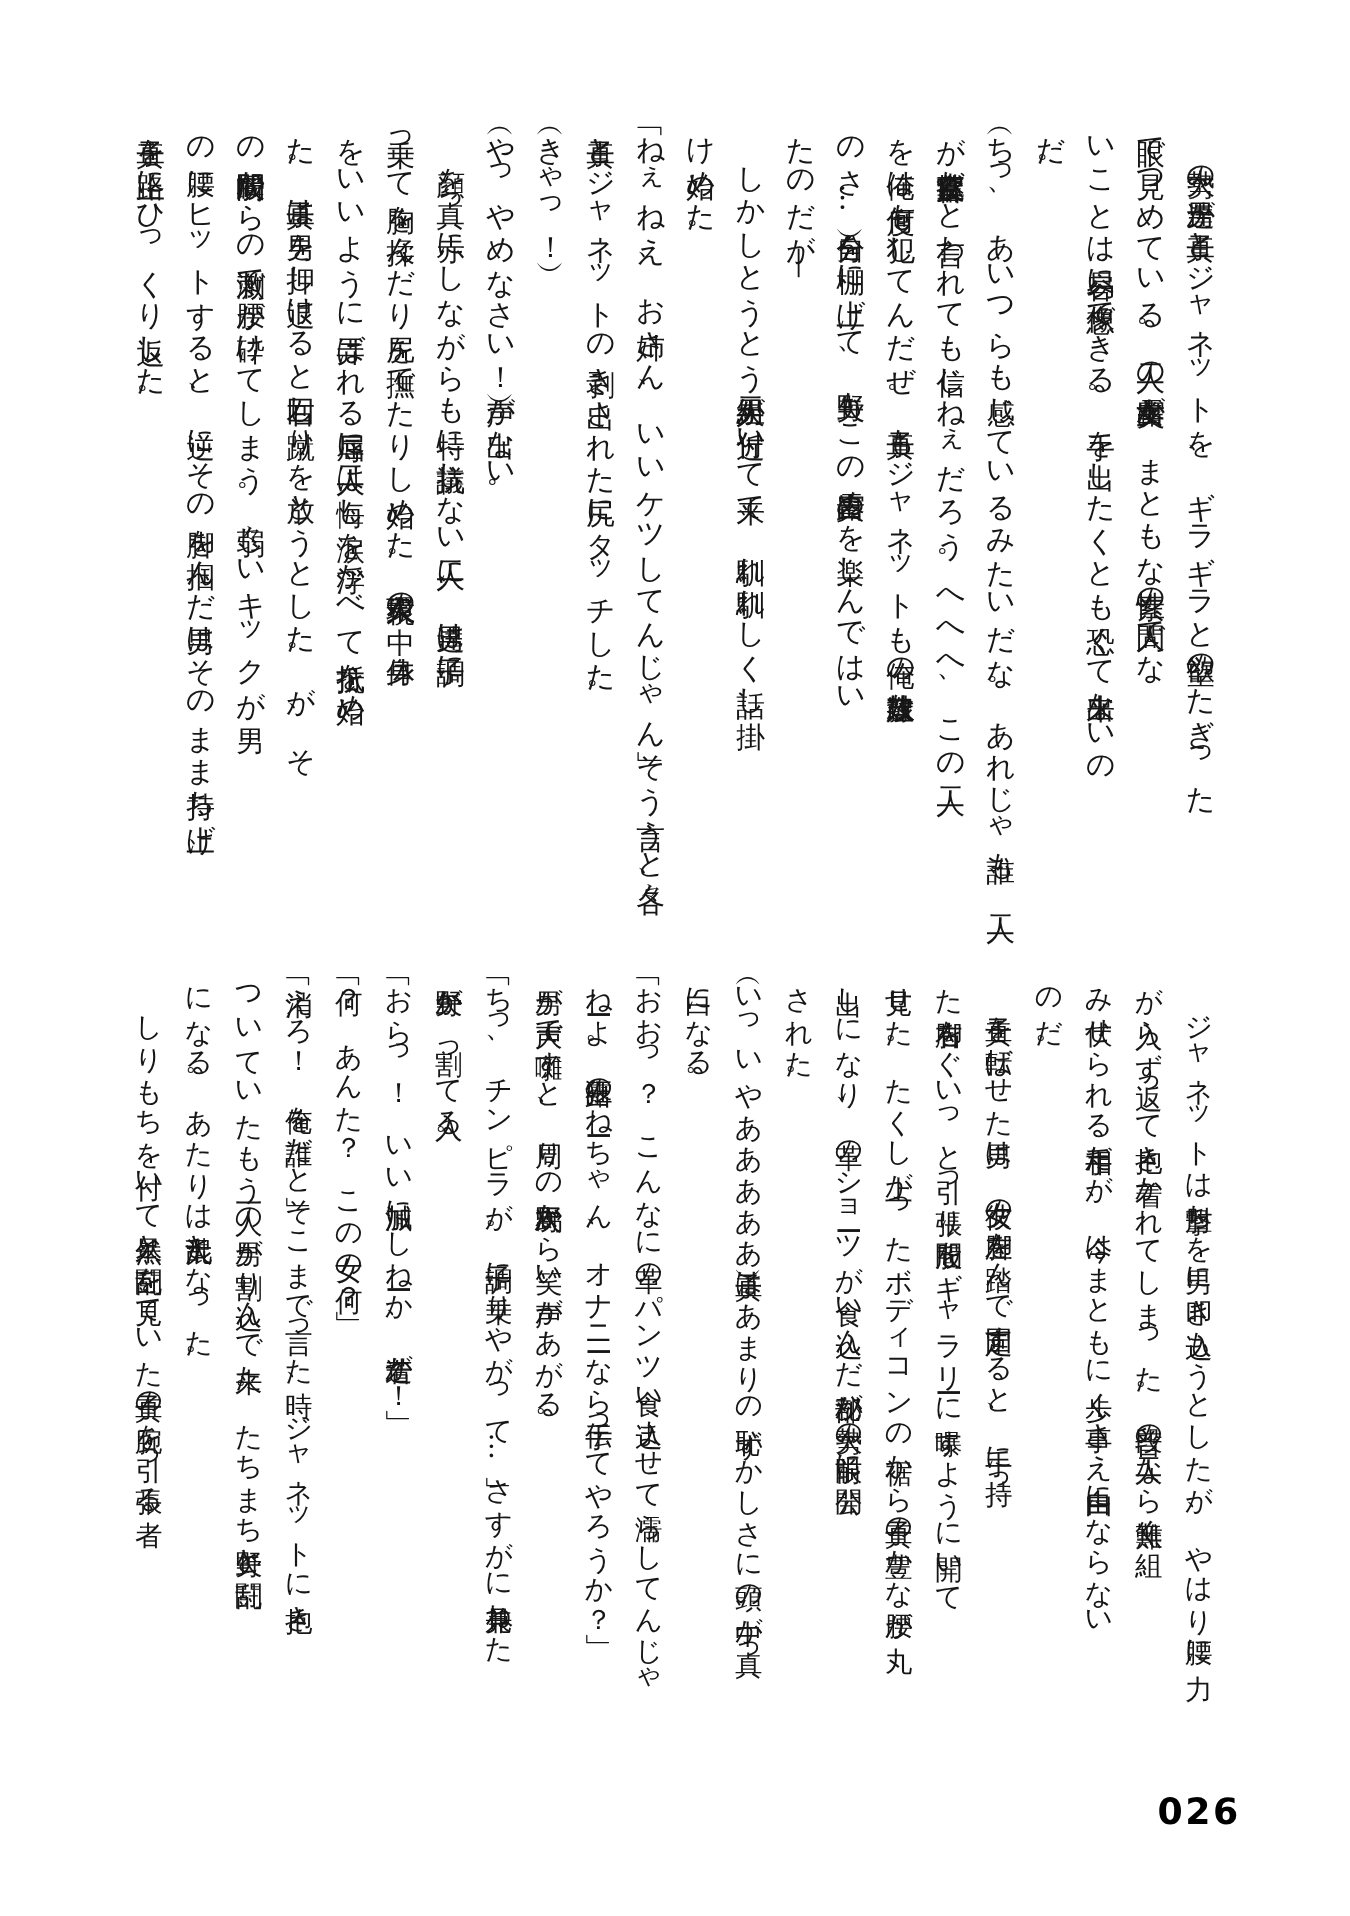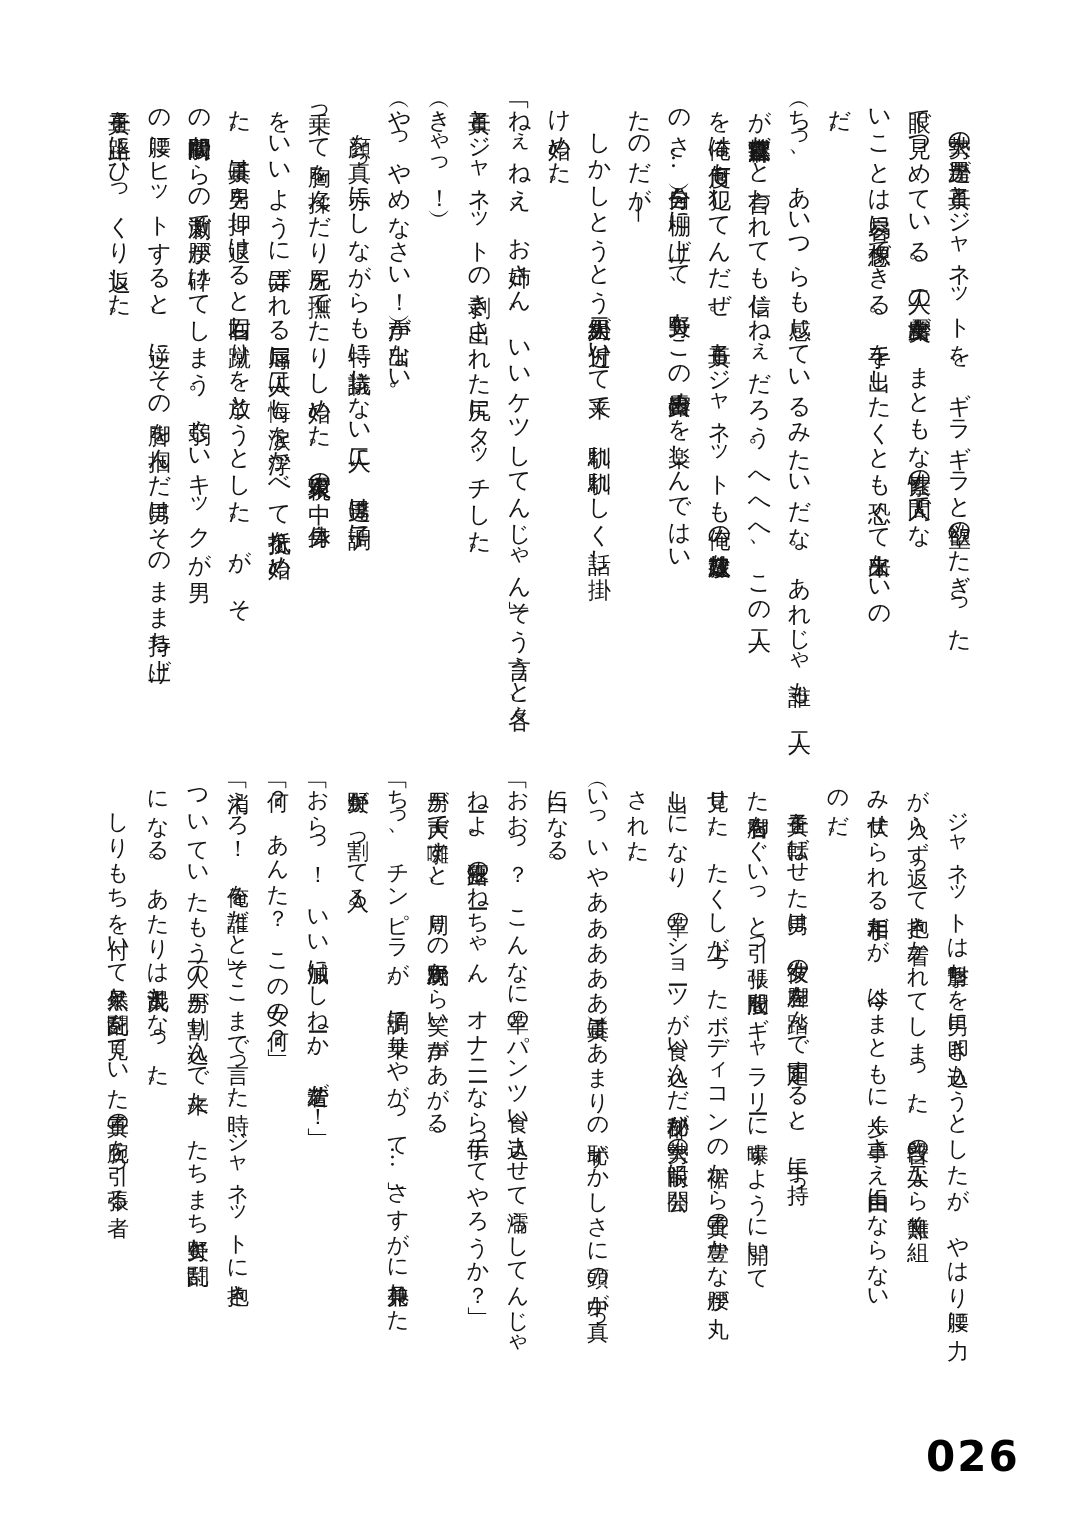--- a/index.html
+++ b/index.html
@@ -46,21 +46,21 @@
   }
   .tline {
     white-space: pre; 
   }
   .page-number {
     position: absolute;
     left: 926px;
     top: 1432px;
     font-family: "DejaVu Sans", "Liberation Sans", sans-serif;
     font-weight: bold;
-    font-size: 42px;
+    font-size: 29px;
     letter-spacing: 2px;
     color: #000000;
   }
 </style>
 </head>
 <body>
 
 <div class="page">
   <div class="vtext block-top" id="top-block">
       <div class="tline">　大勢の男達が真子とジャネットを、ギラギラと欲望のたぎった</div>

